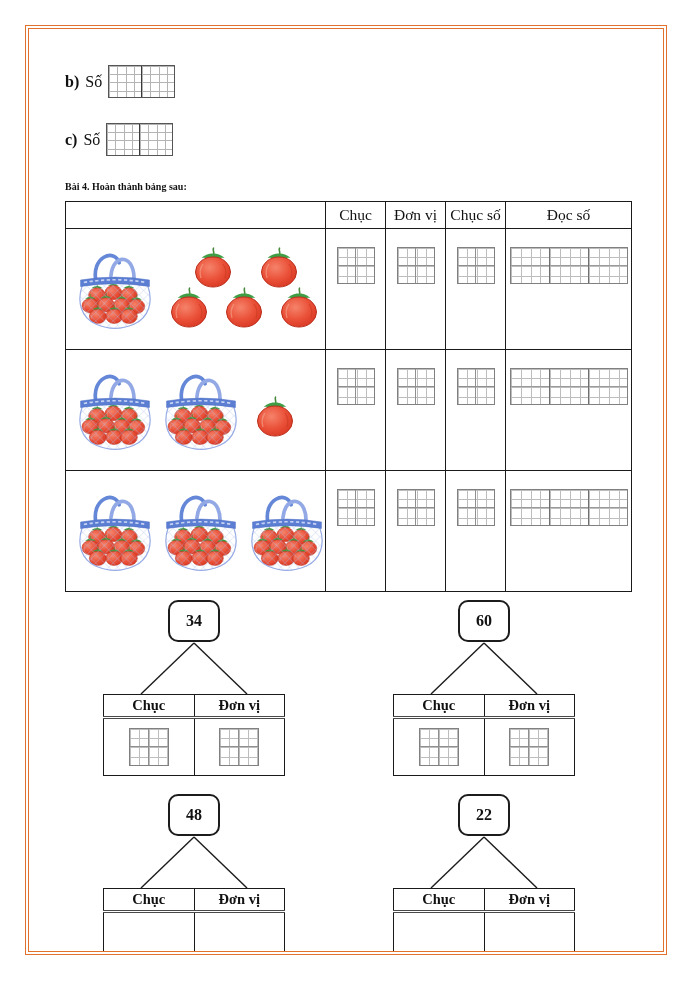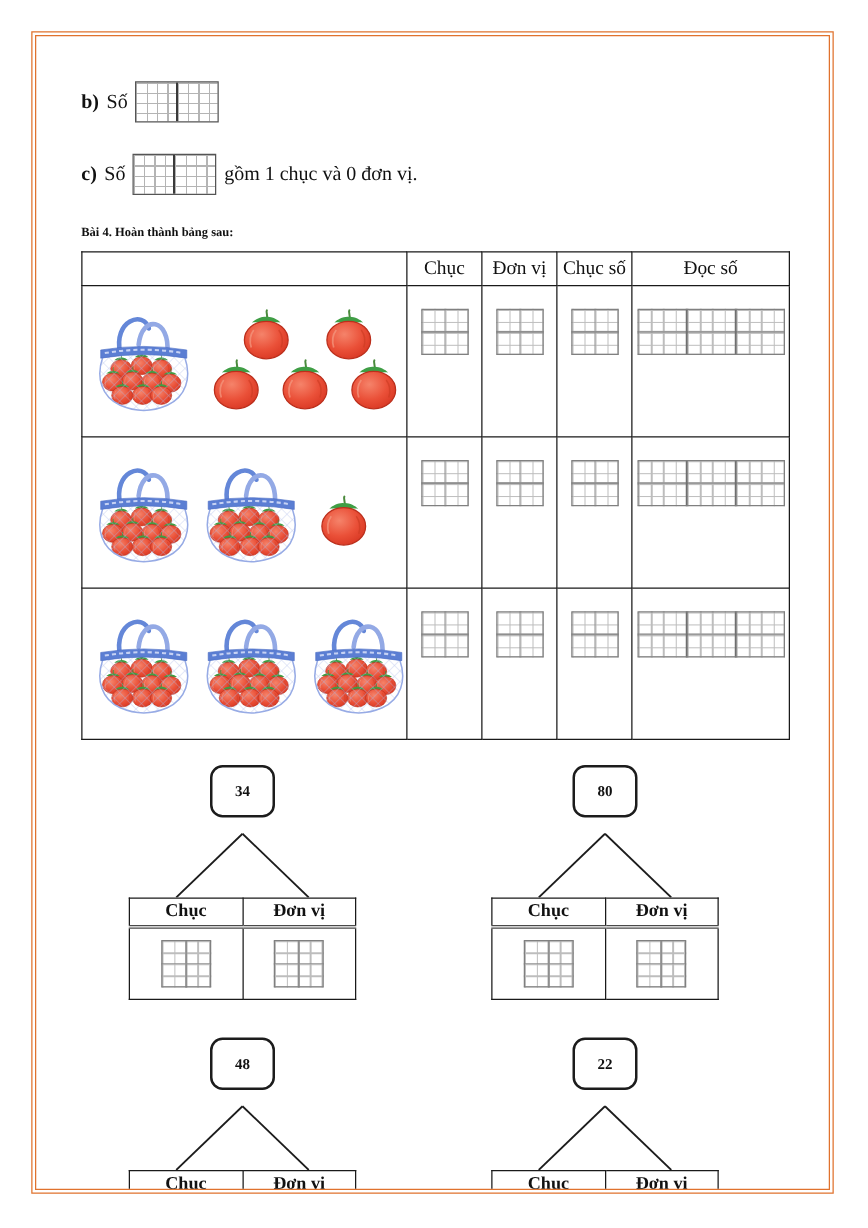--- a/index.html
+++ b/index.html
@@ -53,22 +53,22 @@
   .arr-5 svg.tom{position:absolute;}
   .arr-5 svg.tom:nth-child(1){left:24px;top:0;}
   .arr-5 svg.tom:nth-child(2){left:90px;top:0;}
   .arr-5 svg.tom:nth-child(3){left:0;top:40px;}
   .arr-5 svg.tom:nth-child(4){left:55px;top:40px;}
   .arr-5 svg.tom:nth-child(5){left:110px;top:40px;}
 
   
   #ex5-grid{display:grid;grid-template-columns:182px 182px;column-gap:108px;row-gap:18px;padding:8px 0 0 38px;}
   .diagram{width:182px;}
-  .numbox{width:48px;height:38px;border:2px solid #1c1c1c;border-radius:10px;margin:12px auto;
-          display:flex;align-items:center;justify-content:center;font-weight:bold;font-size:12px;}
+  .numbox{width:48px;height:38px;border:2px solid #1c1c1c;border-radius:10px;margin:0 auto;
+          display:flex;align-items:center;justify-content:center;font-weight:bold;font-size:16px;}
   svg.connector{display:block;width:182px;height:52px;}
   svg.connector line{stroke:#1c1c1c;stroke-width:1.4;}
   .d-table{border-collapse:collapse;table-layout:fixed;width:182px;}
   .d-table th{border:1.3px solid #1a1a1a;border-bottom:3px double #4a4a4a;height:19px;font-size:14.5px;font-weight:bold;text-align:center;}
   .d-table td{border:1.3px solid #1a1a1a;height:54px;text-align:center;vertical-align:middle;}
   .hidden-defs{position:absolute;width:0;height:0;overflow:hidden;}
 </style>
 </head>
 <body>
 
@@ -116,21 +116,20 @@
     <div class="fill-line">
       <span class="lbl">b)</span>
       <span>Số</span>
       <span class="gb gb-inline"></span>
     </div>
 
     <div class="fill-line">
       <span class="lbl">c)</span>
       <span>Số</span>
       <span class="gb gb-inline"></span>
-      <span>gồm 1 chục và 0 đơn vị.</span>
     </div>
 
     <div class="ex-title">Bài 4. Hoàn thành bảng sau:</div>
 
     <table class="ex4-table">
       <colgroup>
         <col style="width:260px">
           <col style="width:60px">
           <col style="width:60px">
           <col style="width:60px">
@@ -243,21 +242,21 @@
       </thead>
       <tbody>
         <tr>
           <td><span class="gb gb5"></span></td>
           <td><span class="gb gb5"></span></td>
         </tr>
       </tbody>
     </table>
   </div>
         <div class="diagram">
-    <div class="numbox">80</div>
+    <div class="numbox">60</div>
     <svg class="connector" viewBox="0 0 182 52">
       <line x1="91" y1="1" x2="38" y2="52"></line>
       <line x1="91" y1="1" x2="144" y2="52"></line>
     </svg>
     <table class="d-table">
       <thead>
         <tr>
           <th>Chục</th>
           <th>Đơn vị</th>
         </tr>

